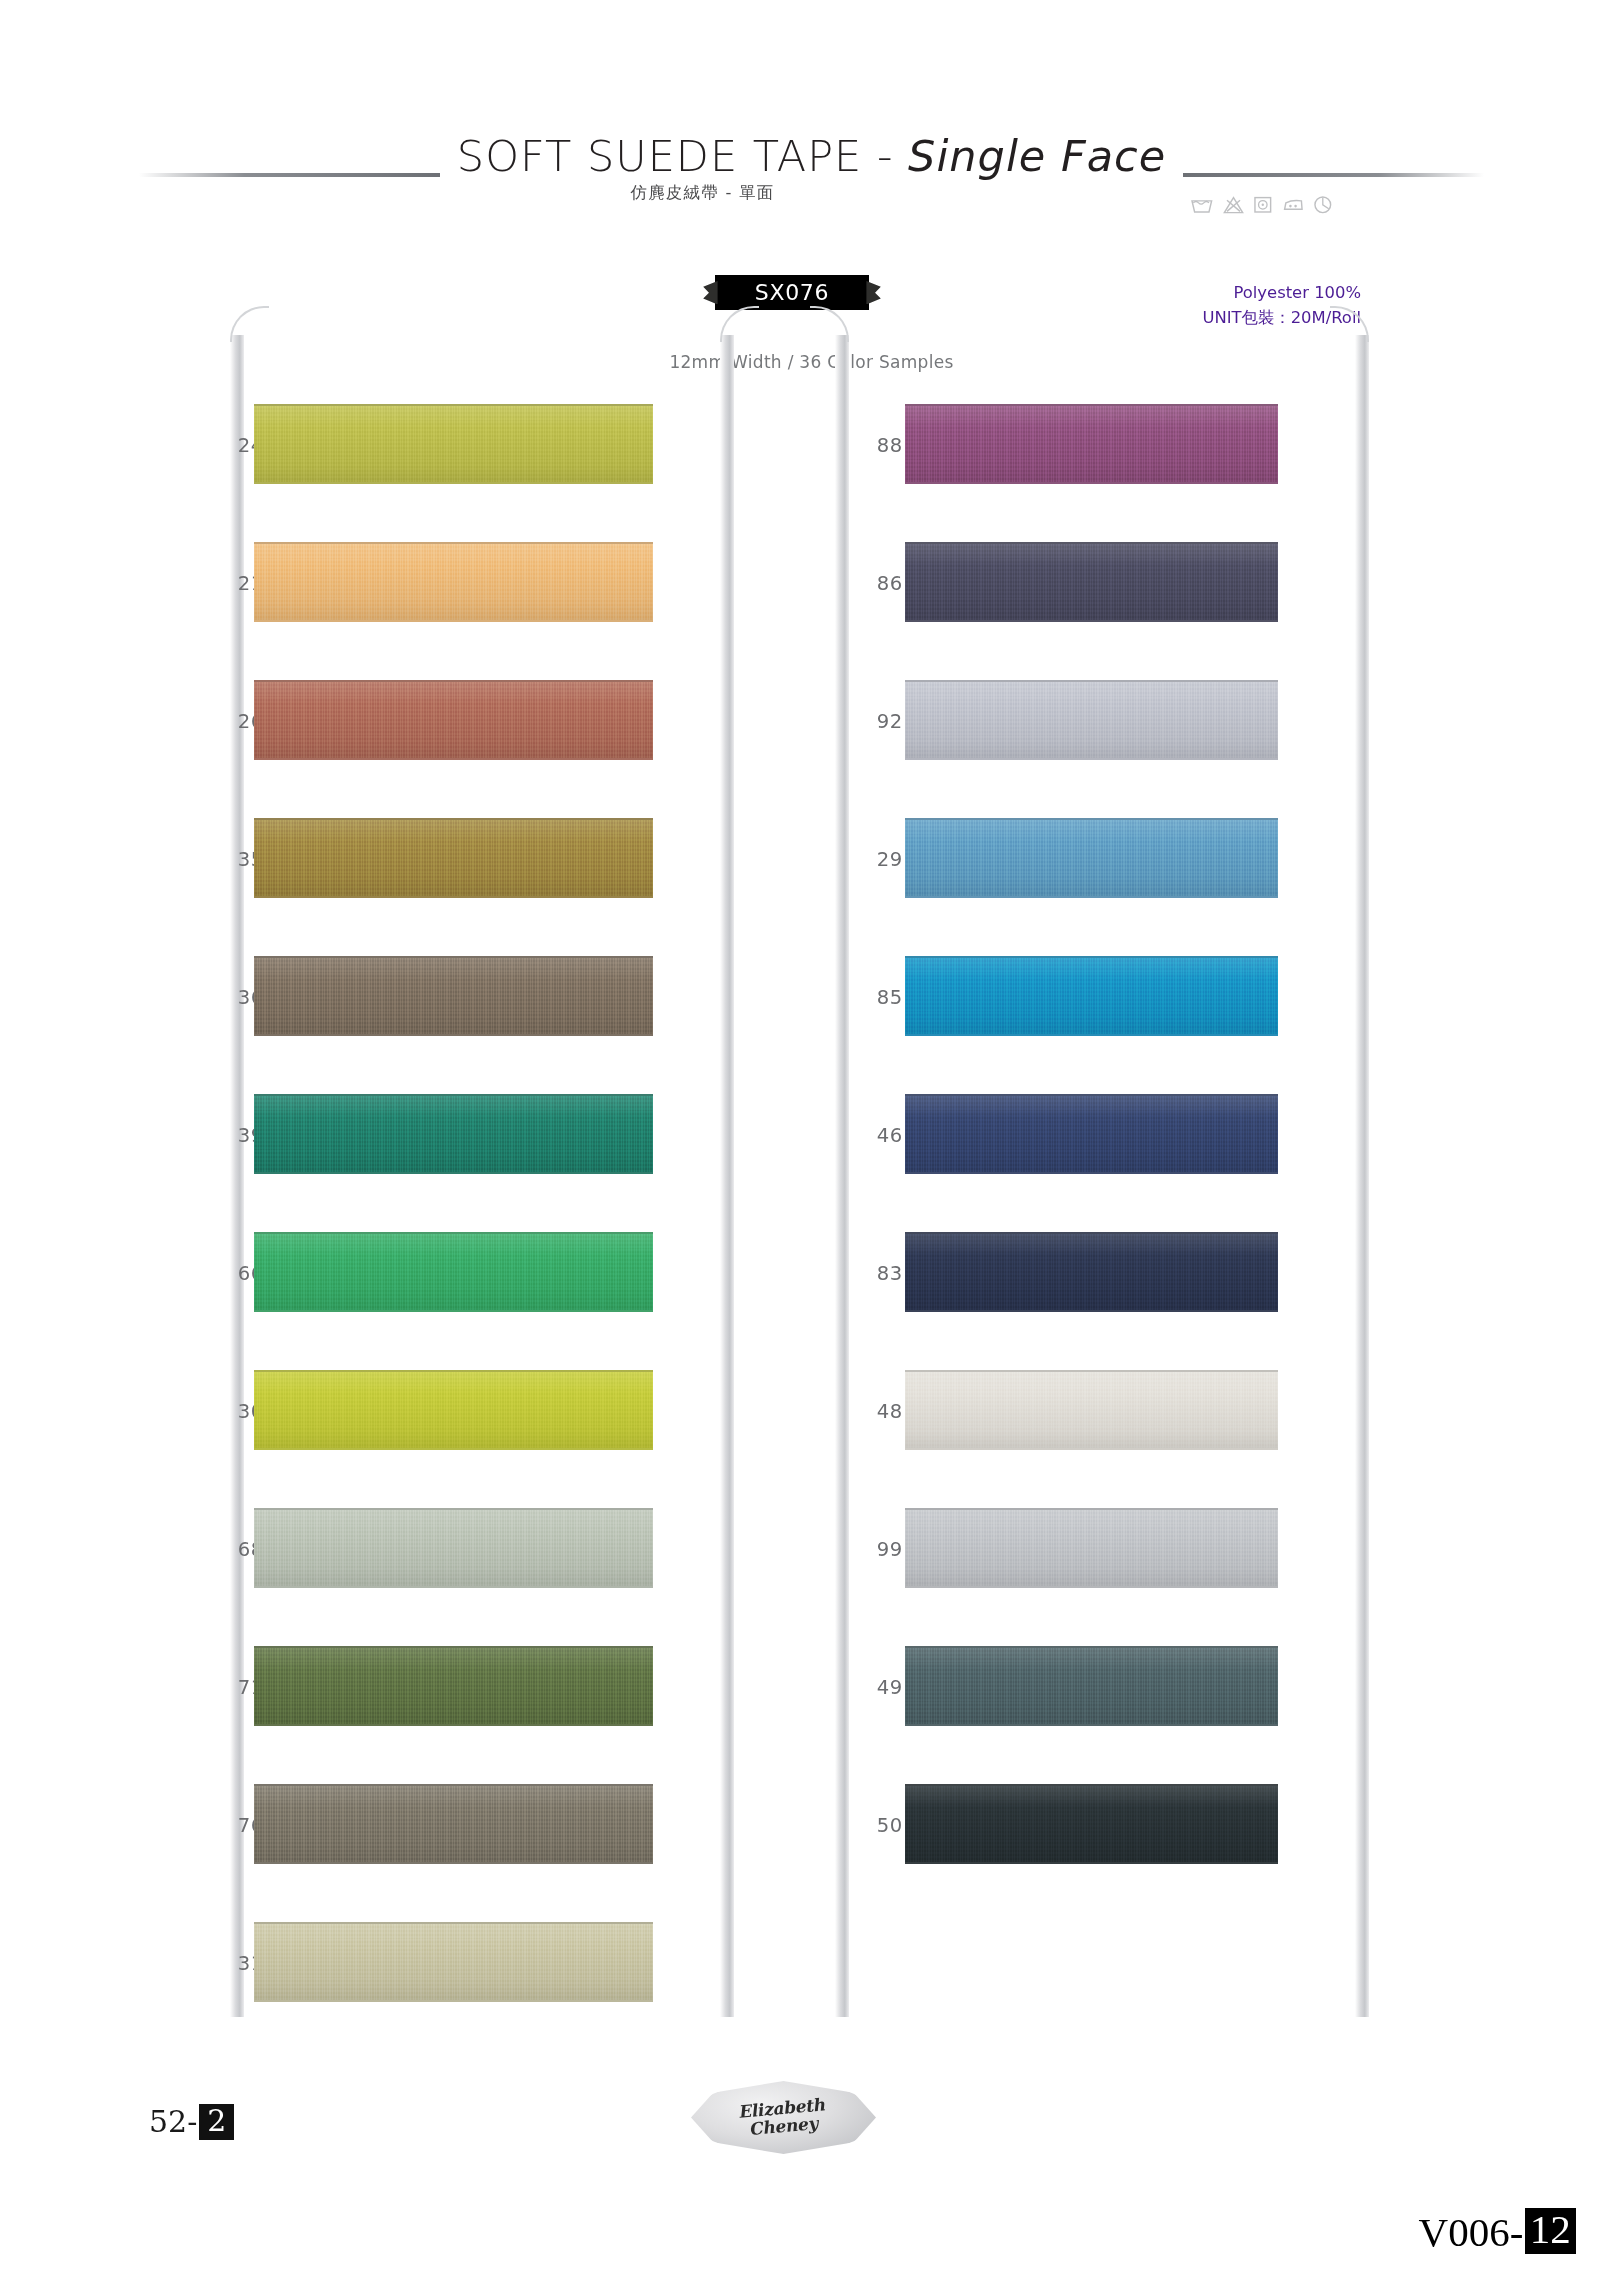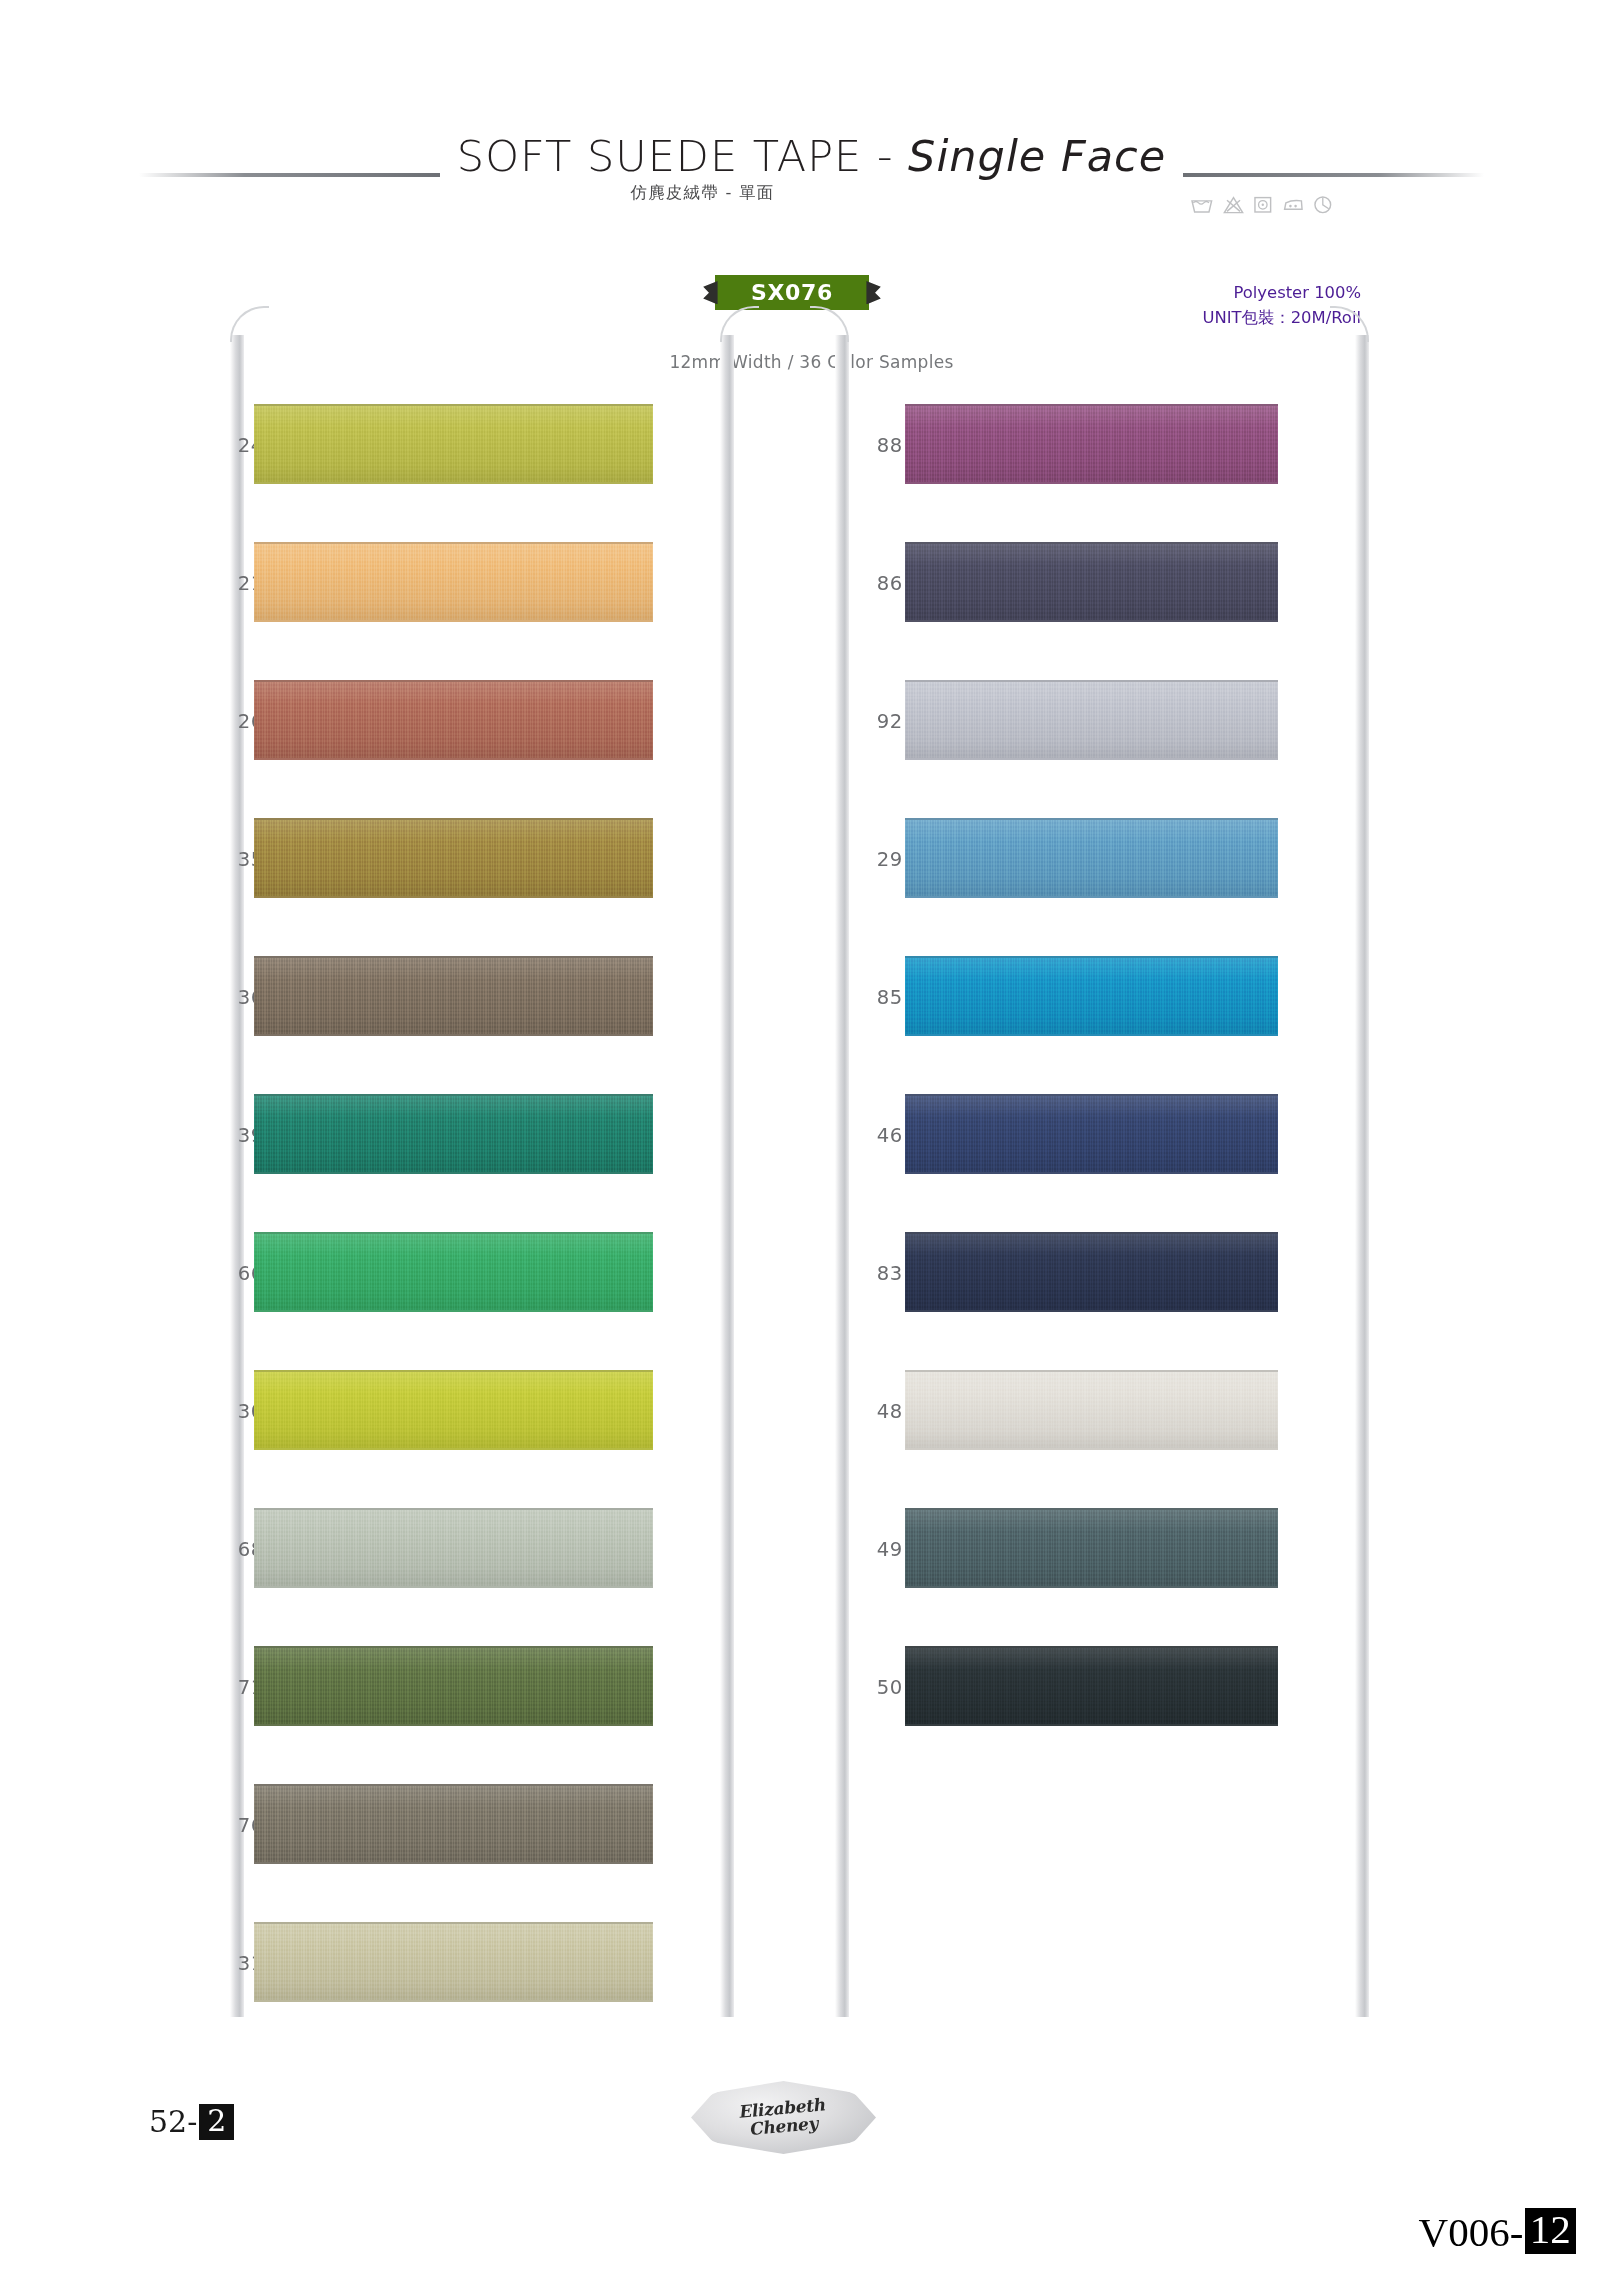--- a/index.html
+++ b/index.html
@@ -81,25 +81,25 @@
   }
   .care-icons svg { display: block; }
 
   
   .badge {
     position: absolute;
     top: 275px;
     left: 715px;
     width: 154px;
     height: 35px;
-    background: #4d7c0f;
+    background: #000000;
     color: #ffffff;
     font-family: "DejaVu Sans", sans-serif;
     font-size: 22px;
-    font-weight: bold;
+    font-weight: normal;
     letter-spacing: 0.7px;
     display: flex;
     align-items: center;
     justify-content: center;
   }
   .badge::before, .badge::after {
     content: "";
     position: absolute;
     top: 5.9px;
     width: 14.4px;
@@ -469,20 +469,27 @@
         </div>
       </div>
       <div class="swatch-row">
         <div class="swatch-code">48</div>
         <div class="swatch-band" style="background: rgb(227, 224, 217);">
           <div class="tex"></div>
           <div class="shade"></div>
         </div>
       </div>
       <div class="swatch-row">
+        <div class="swatch-code">99</div>
+        <div class="swatch-band" style="background: rgb(194, 197, 201);">
+          <div class="tex"></div>
+          <div class="shade"></div>
+        </div>
+      </div>
+      <div class="swatch-row">
         <div class="swatch-code">49</div>
         <div class="swatch-band" style="background: rgb(76, 97, 102);">
           <div class="tex"></div>
           <div class="shade"></div>
         </div>
       </div>
       <div class="swatch-row">
         <div class="swatch-code">50</div>
         <div class="swatch-band" style="background: rgb(39, 48, 52);">
           <div class="tex"></div>

